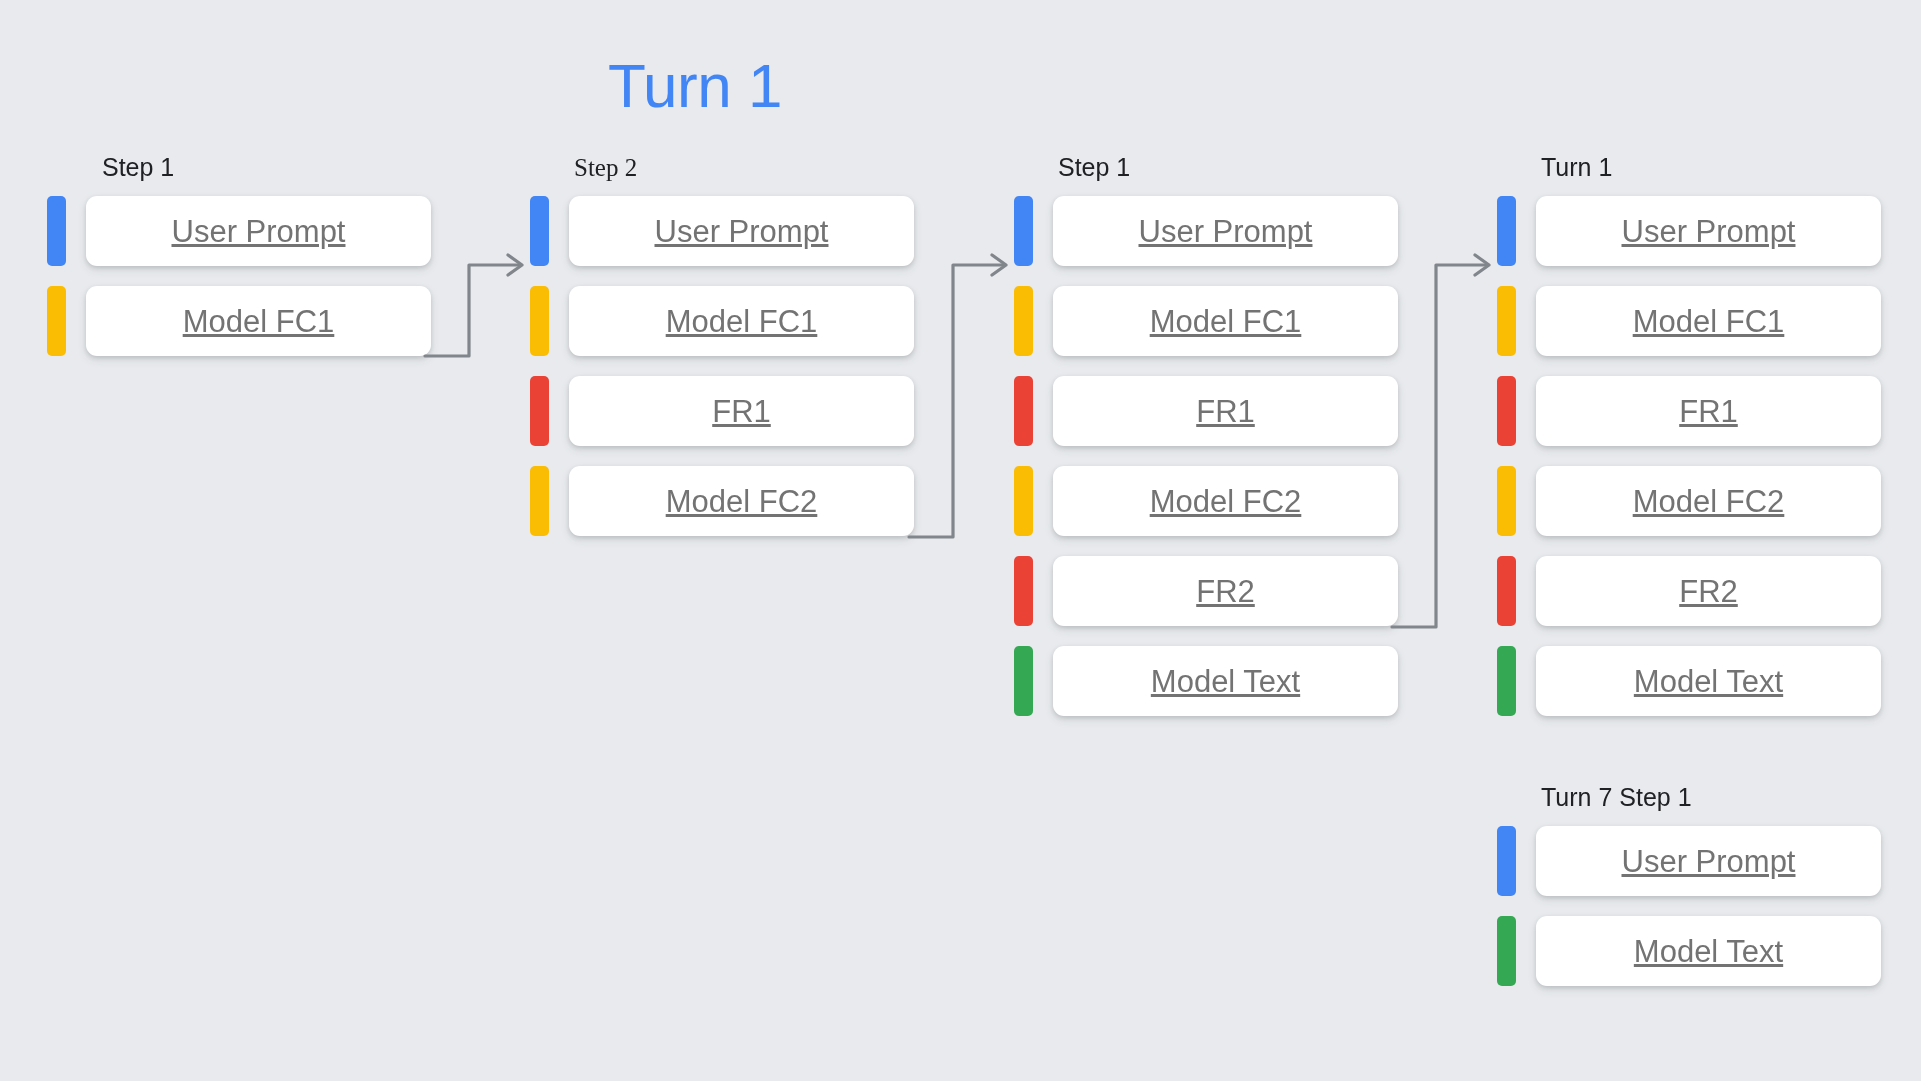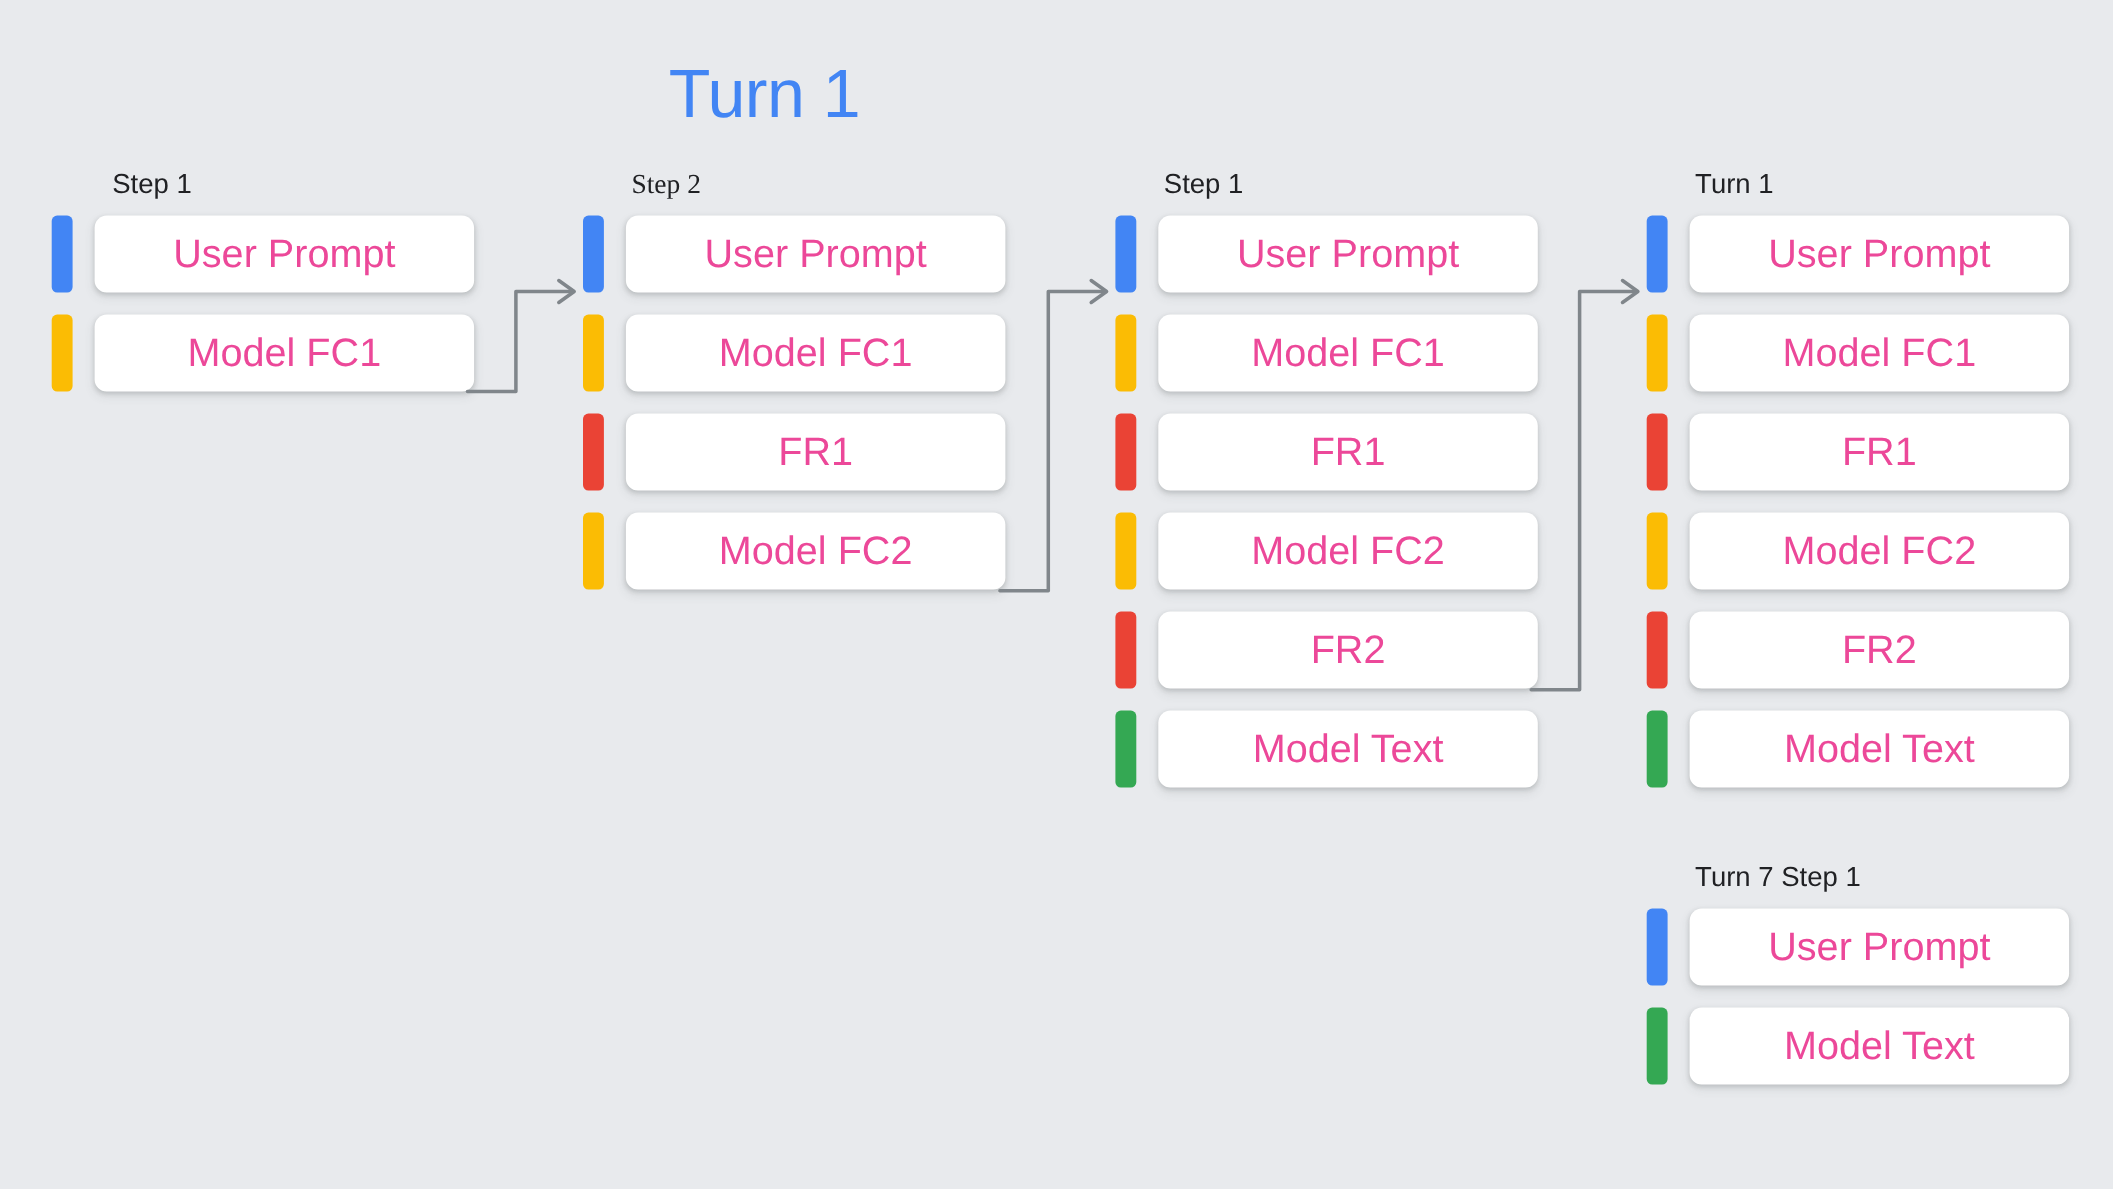--- a/index.html
+++ b/index.html
@@ -64,24 +64,25 @@
     height: 70px;
     background: #FFFFFF;
     border-radius: 11px;
     box-shadow: 0 2px 4px rgba(60,64,67,0.18), 0 4px 10px rgba(60,64,67,0.10);
     display: flex;
     align-items: center;
     justify-content: center;
     box-sizing: border-box;
   }
   .card-label {
-    font-size: 36px;
-    color: #ec4899;
+    font-size: 31px;
+    color: #737373;
     white-space: nowrap;
     line-height: 1;
+    text-decoration: underline;
   }
 
   
   .connector {
     position: absolute;
     overflow: visible;
     pointer-events: none;
   }
 </style>
 </head>

